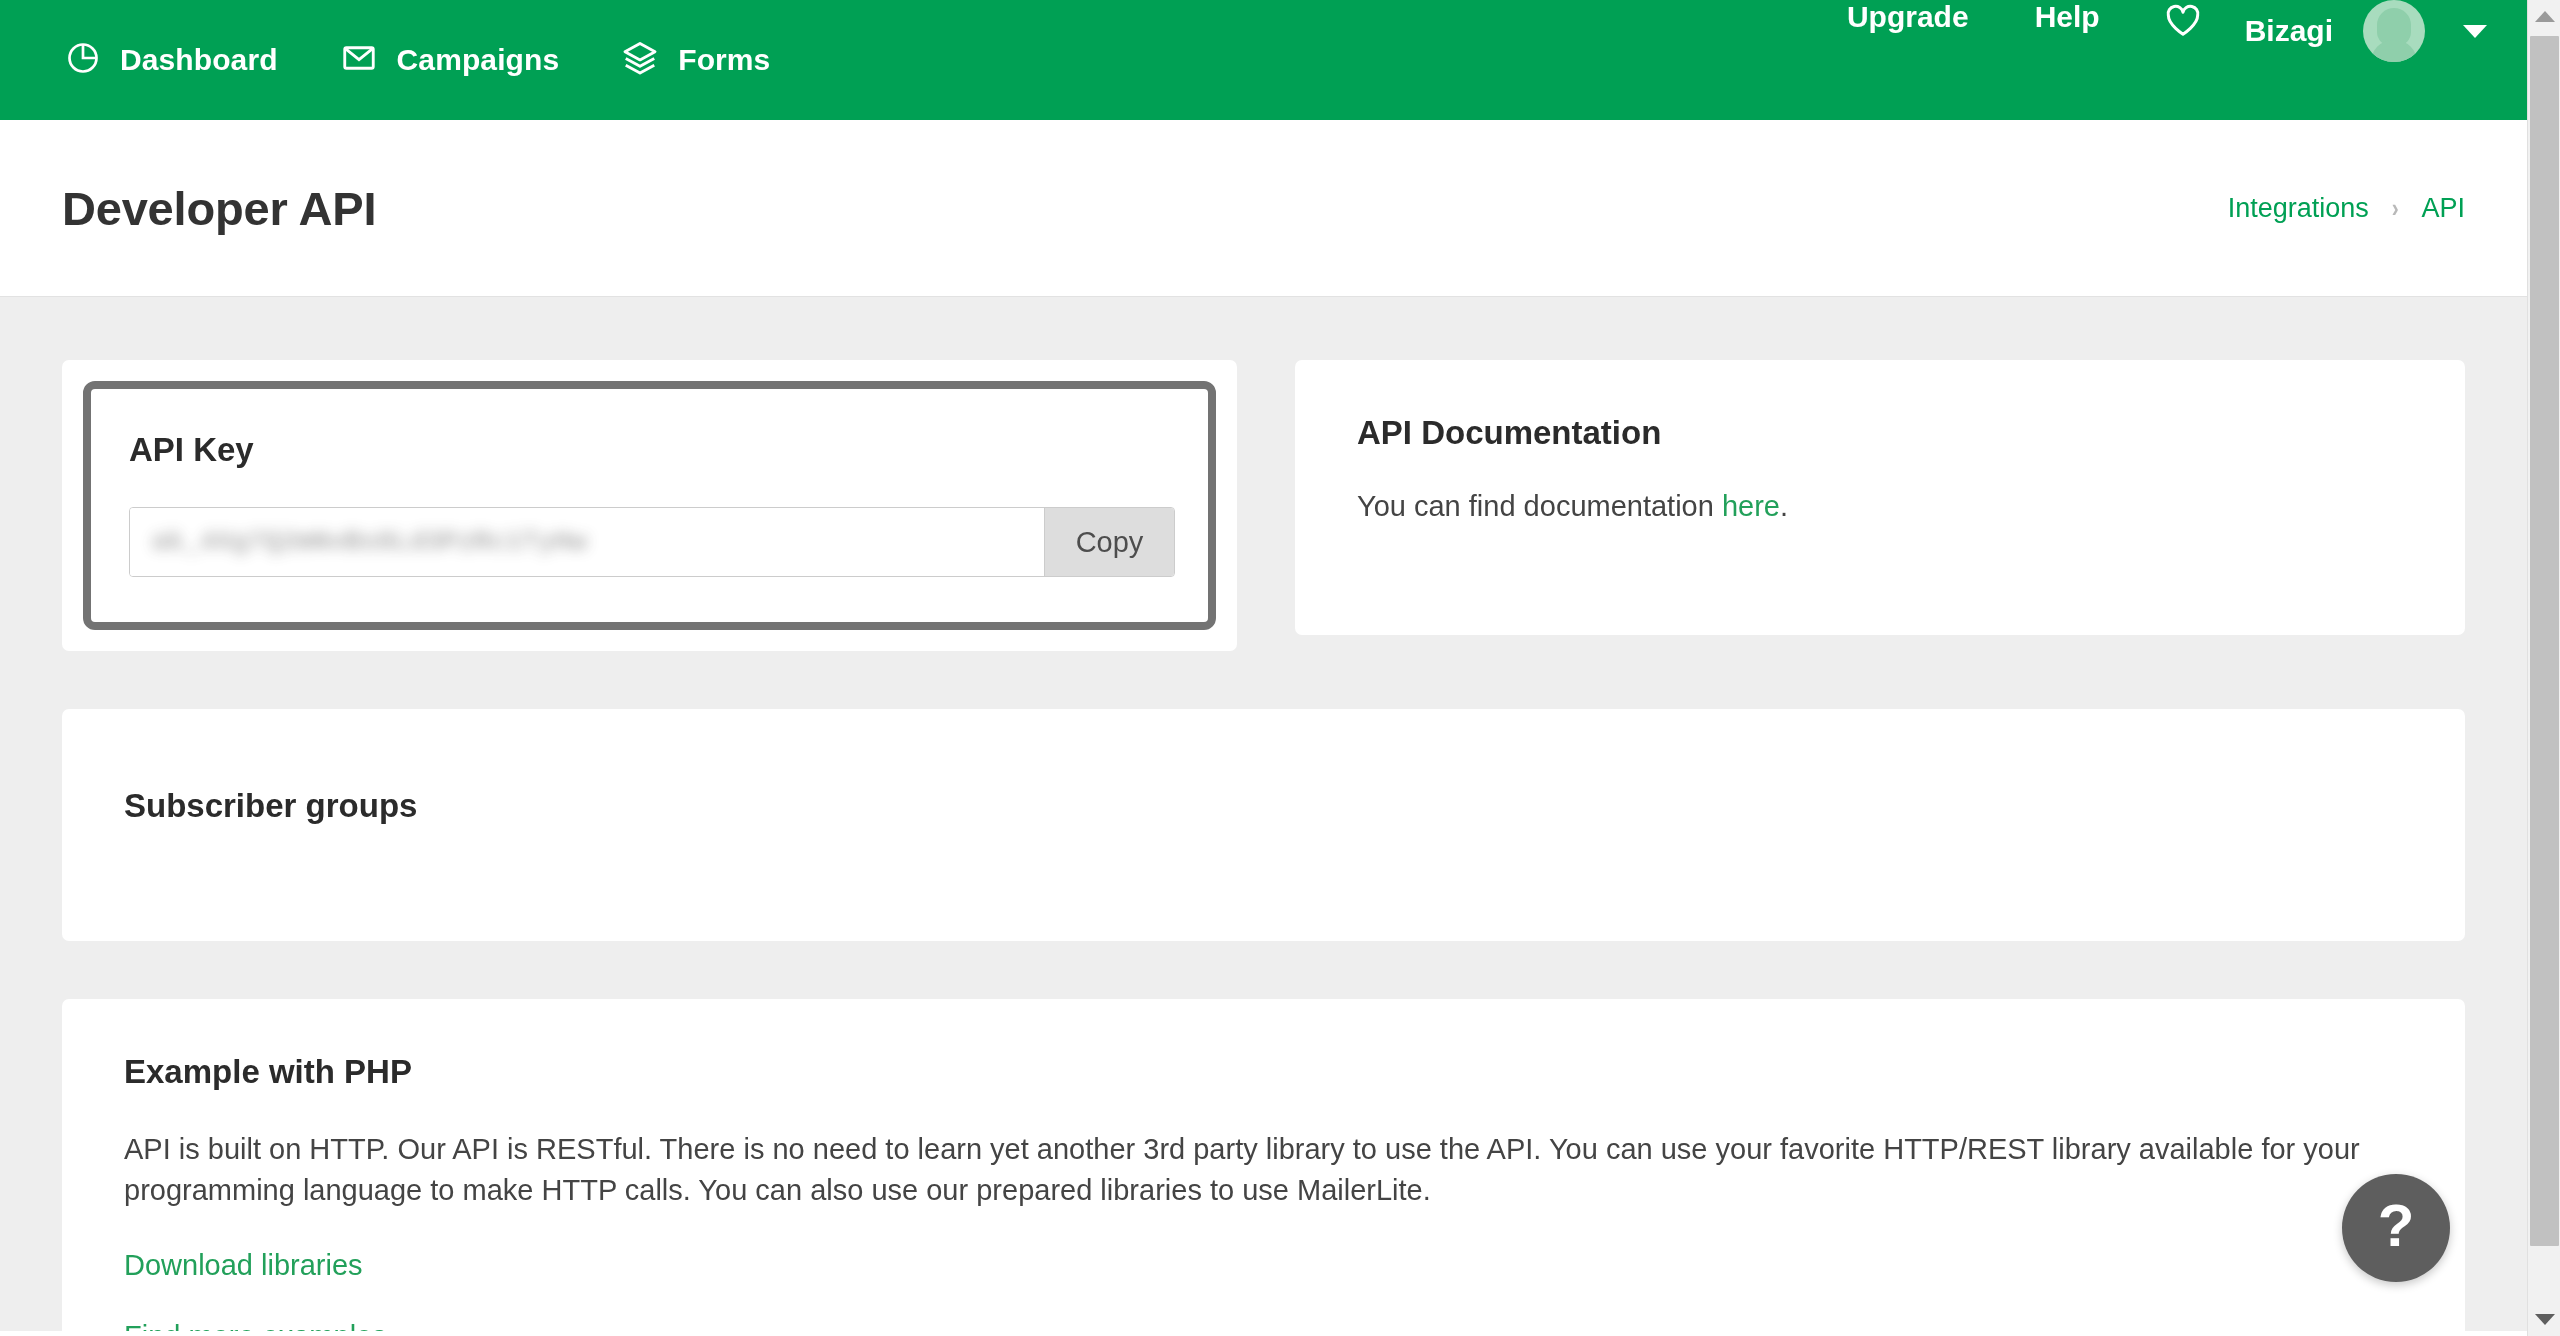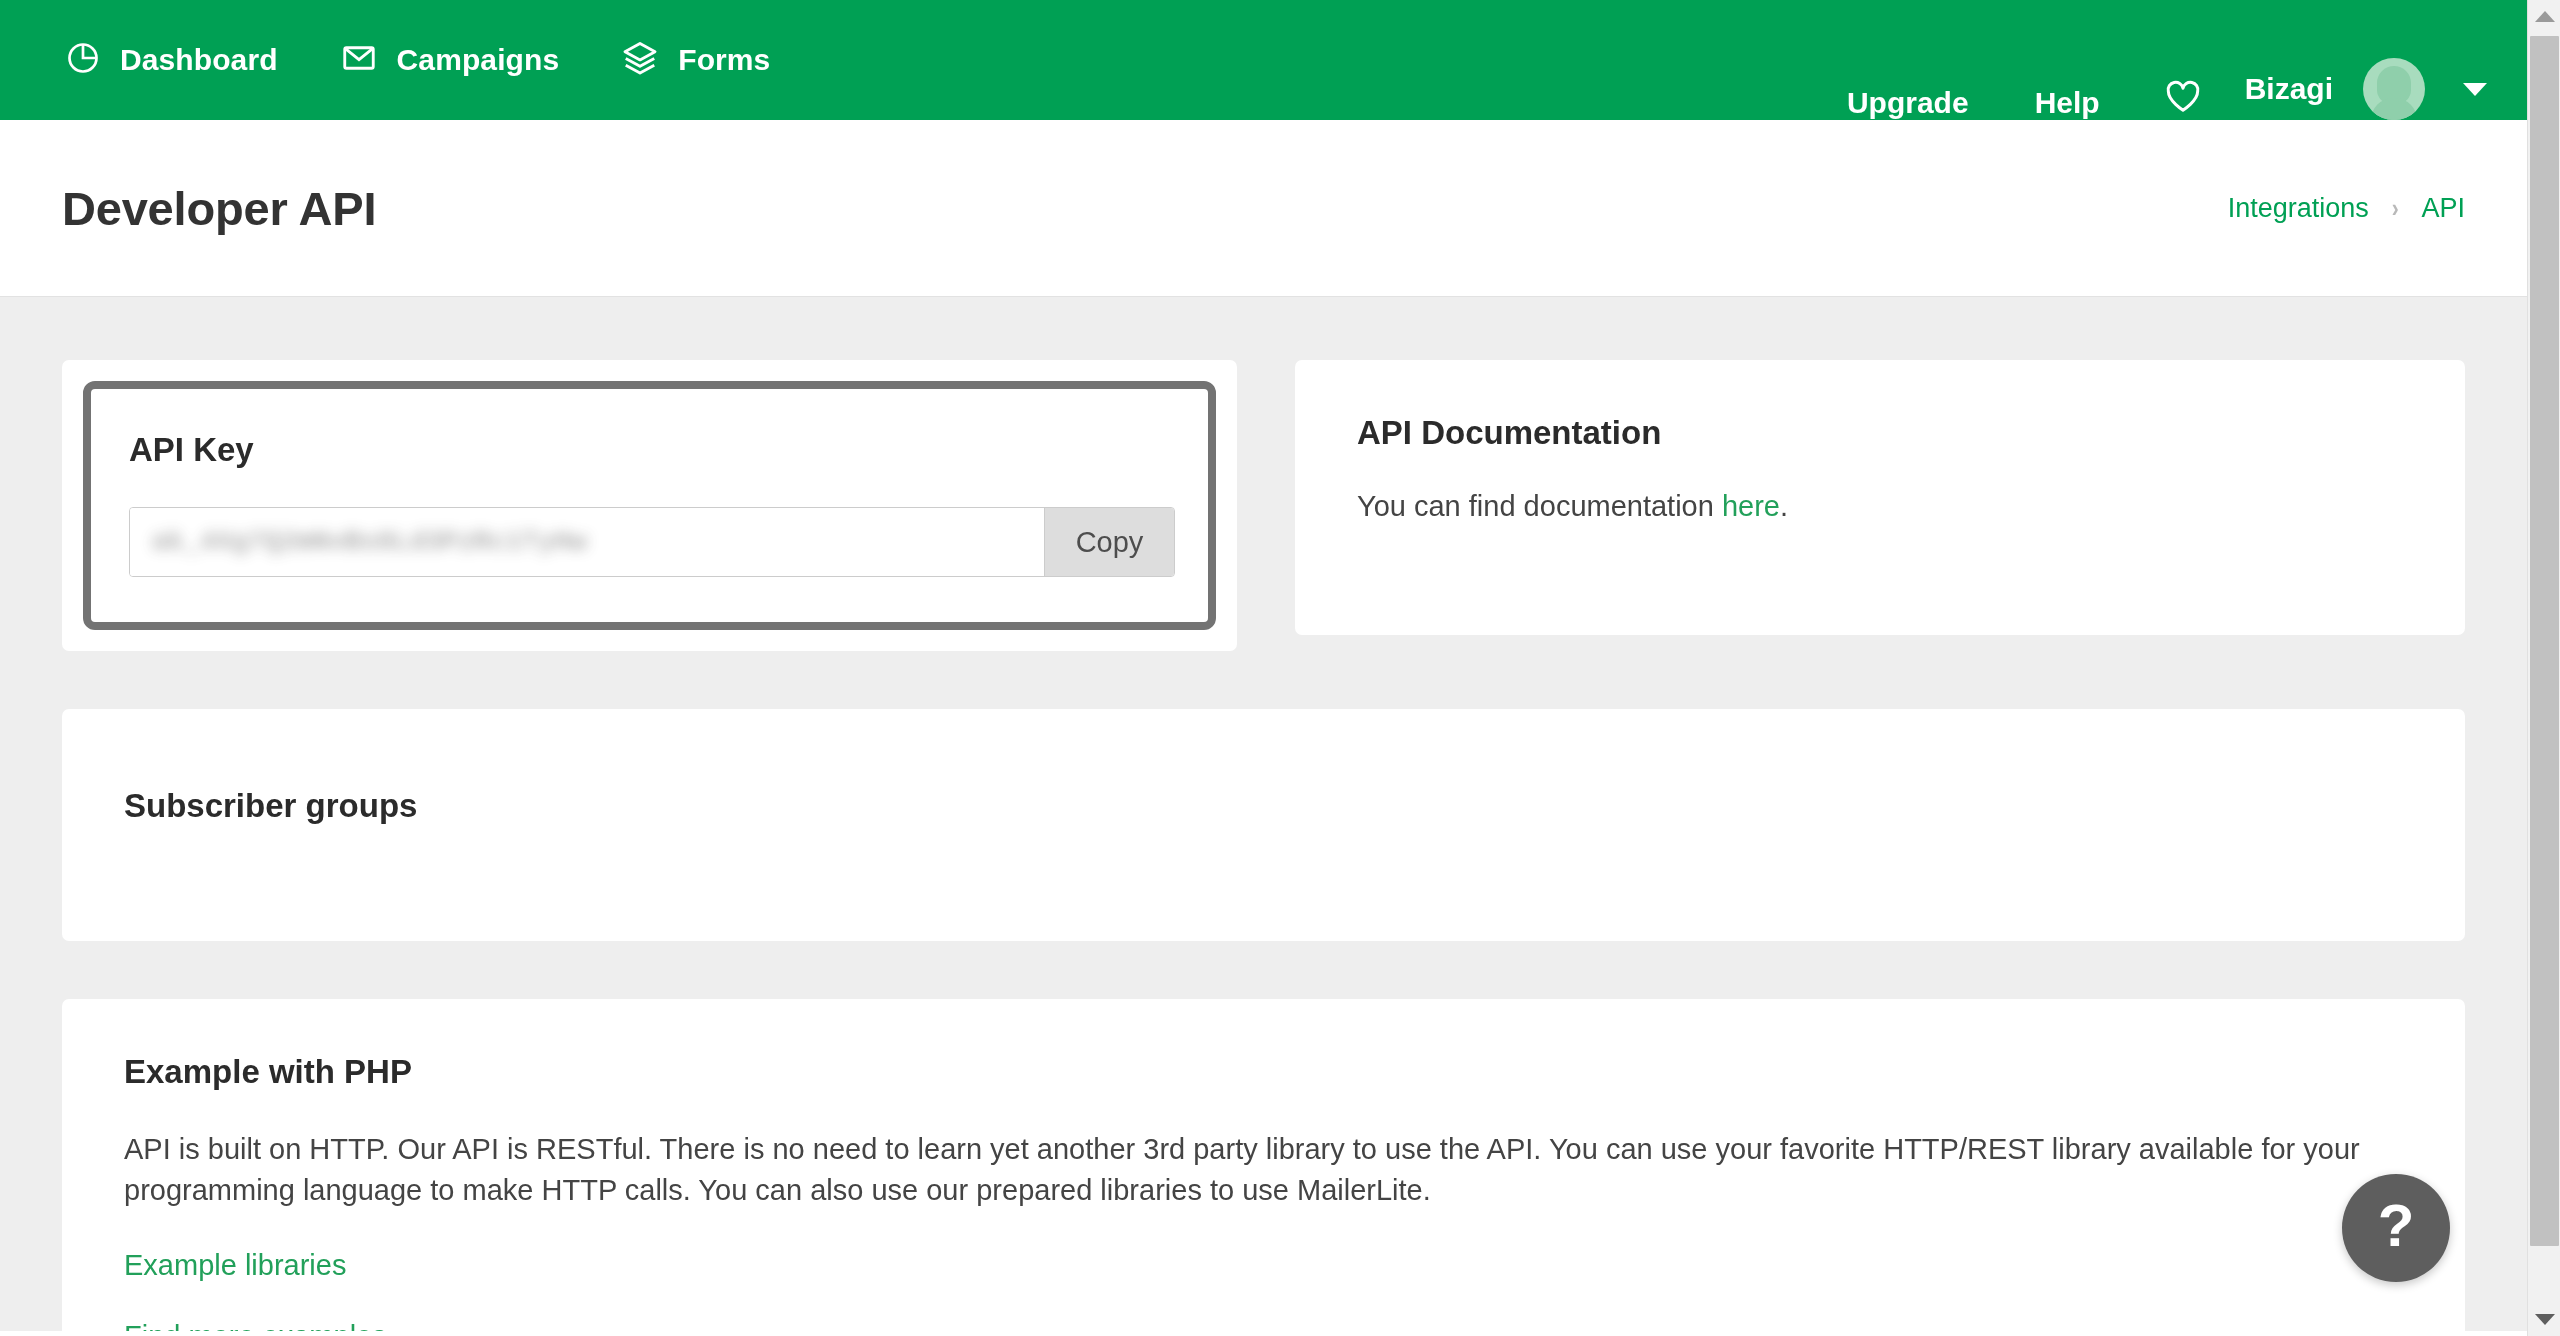--- a/index.html
+++ b/index.html
@@ -54,21 +54,21 @@
     color: #ffffff;
     letter-spacing: 0.1px;
     white-space: nowrap;
   }
 
   .nav-ico { display: block; flex: none; }
 
   .nav-right {
     margin-left: auto;
     display: flex;
-    align-items: flex-end;
+    align-items: flex-start;
     height: 120px;
   }
 
   .nav-right .txtlink {
     font-size: 30px;
     font-weight: bold;
     color: #ffffff;
     padding: 0 33px;
     cursor: pointer;
     white-space: nowrap;
@@ -479,21 +479,21 @@
 
     </div>
 
     <div class="card card-groups">
       <div class="card-title">Subscriber groups</div>
     </div>
 
     <div class="card card-php">
       <div class="card-title">Example with PHP</div>
       <p class="php-body">API is built on HTTP. Our API is RESTful. There is no need to learn yet another 3rd party library to use the API. You can use your favorite HTTP/REST library available for your programming language to make HTTP calls. You can also use our prepared libraries to use MailerLite.</p>
-      <span class="link-block">Example libraries</span>
+      <span class="link-block">Download libraries</span>
       <span class="link-block">Find more examples</span>
     </div>
 
   </div>
 
   <div class="help-bubble">
     <span>?</span>
   </div>
 
   <div class="bottom-strip"></div>

